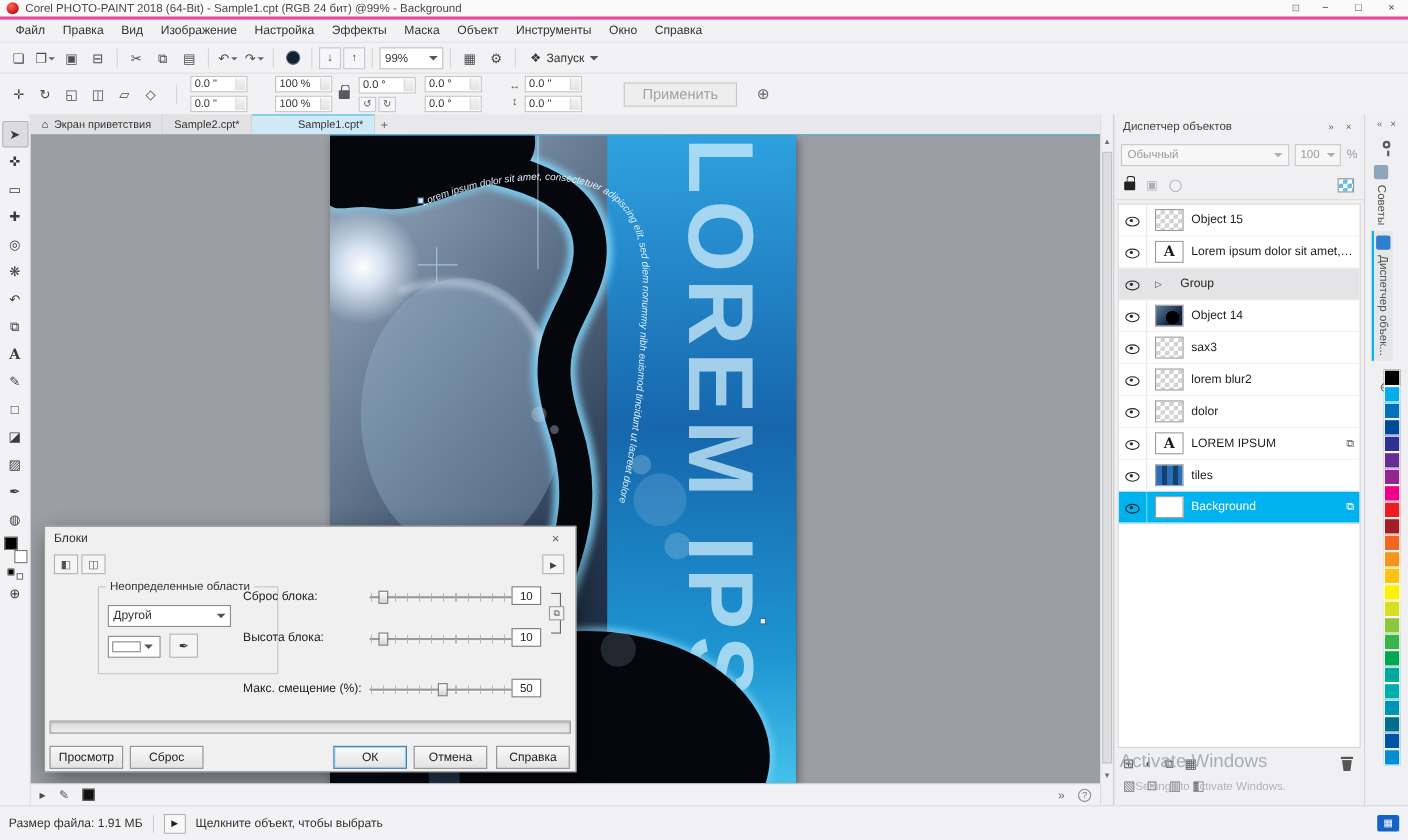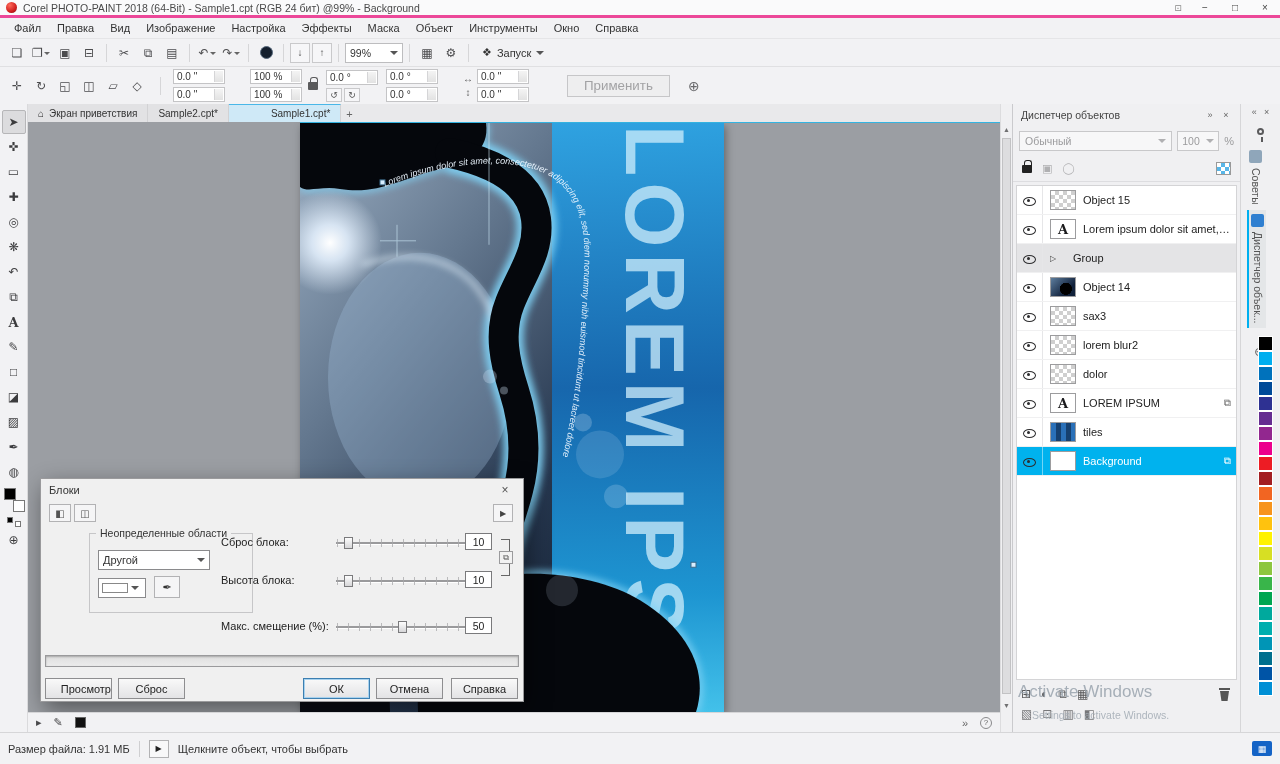--- a/index.html
+++ b/index.html
@@ -498,21 +498,21 @@
         </div>
 
         <span class="dlg-row-label" style="left:180px;top:141px;">Макс. смещение (%):</span>
         <div class="slider" style="left:295px;top:141px;">
             <span class="sthumb p50"></span>
           </div>
         <input class="numbox" style="left: 424px; top: 138px;" value="50">
 
         <div class="preview-strip"></div>
 
-        <button class="dlg-btn" style="left:4px;text-align:right;">Просмотр</button>
+        <button class="dlg-btn" style="left:4px;">Просмотр</button>
         <button class="dlg-btn" style="left:77px;">Сброс</button>
         <button class="dlg-btn default" style="left:262px;">ОК</button>
         <button class="dlg-btn" style="left:335px;">Отмена</button>
         <button class="dlg-btn" style="left:410px;">Справка</button>
       </div>
     </div>
 
     <div class="canvas-bottom">
       <span class="cb-icon glyph">▸</span>
       <span class="cb-icon glyph">✎</span>

